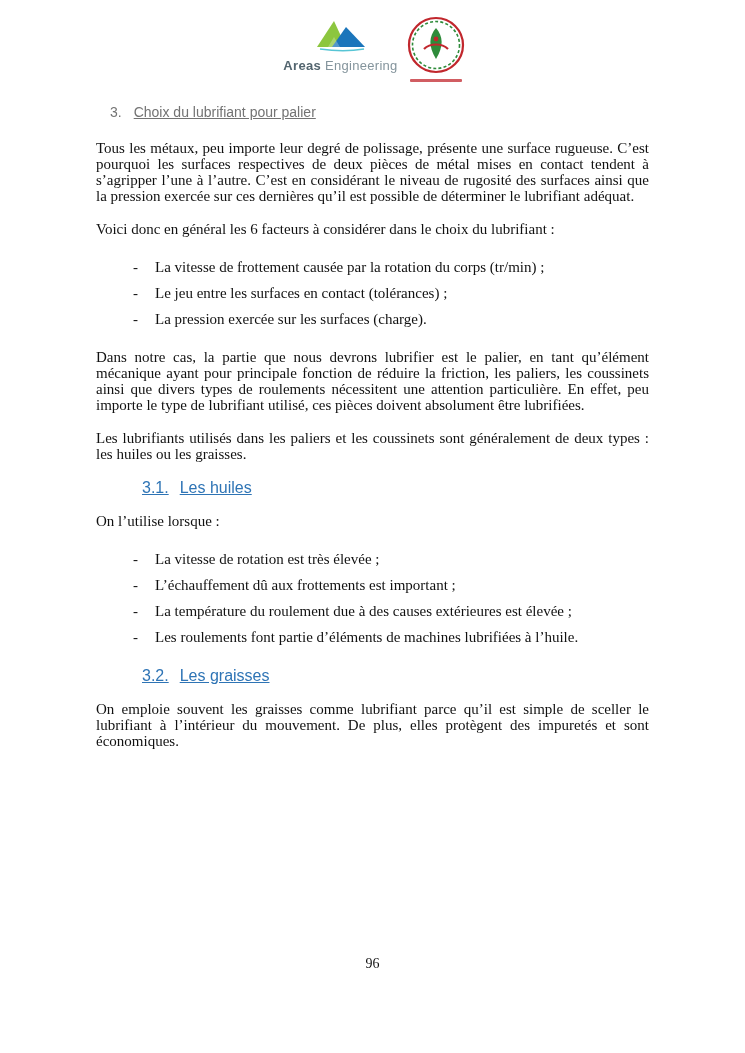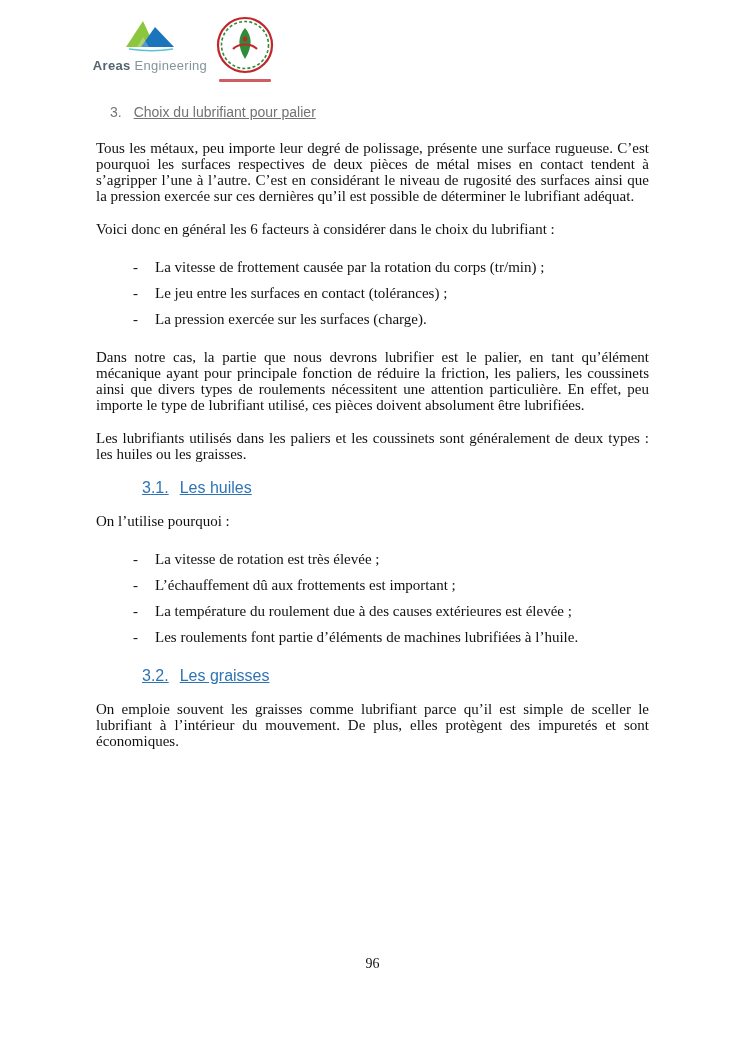--- a/index.html
+++ b/index.html
@@ -15,21 +15,21 @@
     color: #111111;
   }
 
   
   .page-header {
     position: absolute;
     top: 16px;
     left: 90px;
     right: 84px;
     display: flex;
-    justify-content: flex-start;
+    justify-content: center;
     align-items: flex-start;
   }
   .logo-left {
     display: flex;
     flex-direction: column;
     align-items: center;
     width: 120px;
   }
   .logo-left .brand-line {
     margin-top: 2px;
@@ -171,21 +171,21 @@
     </div>
 
     <p class="para">Dans notre cas, la partie que nous devrons lubrifier est le palier, en tant qu’élément mécanique ayant pour principale fonction de réduire la friction, les paliers, les coussinets ainsi que divers types de roulements nécessitent une attention particulière. En effet, peu importe le type de lubrifiant utilisé, ces pièces doivent absolument être lubrifiées.</p>
 
     <p class="para">Les lubrifiants utilisés dans les paliers et les coussinets sont généralement de deux types : les huiles ou les graisses.</p>
 
     <h3 class="subheading">
       <span class="s-num">3.1.</span><span>Les huiles</span>
     </h3>
 
-    <p class="para">On l’utilise pourquoi :</p>
+    <p class="para">On l’utilise lorsque :</p>
 
     <div class="dash-list">
       <div class="dash-item">
         <span class="dash">-</span>
         <span>La vitesse de rotation est très élevée ;</span>
       </div>
       <div class="dash-item">
         <span class="dash">-</span>
         <span>L’échauffement dû aux frottements est important ;</span>
       </div>

